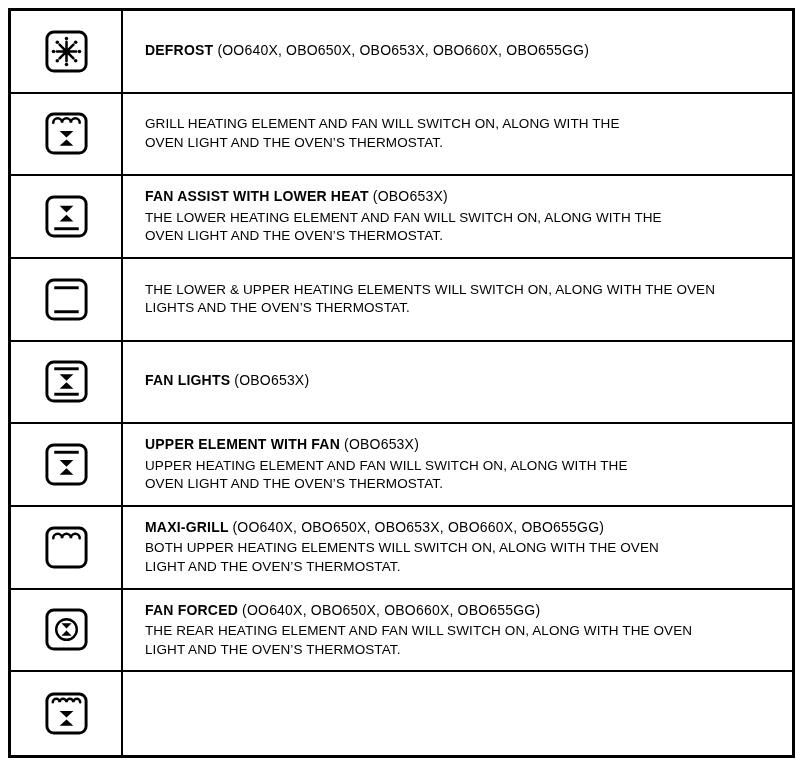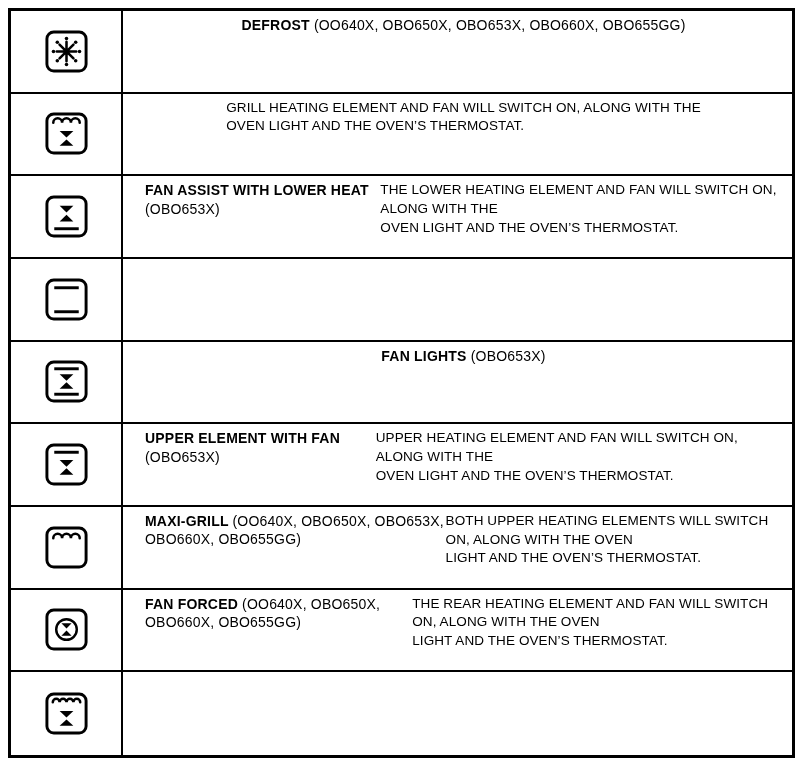--- a/index.html
+++ b/index.html
@@ -32,21 +32,21 @@
     flex: 0 0 110px;
     width: 110px;
     border-right: 2.5px solid #000;
     display: flex;
     align-items: center;
     justify-content: center;
   }
   .cell-text {
     flex: 1;
     display: flex;
-    flex-direction: row;
+    flex-direction: column;
     justify-content: center;
     padding: 5px 10px 5px 22px;
     min-width: 0;
   }
   .title-line {
     font-size: 14px;
     font-weight: bold;
     letter-spacing: 0.2px;
     margin-bottom: 3px;
     line-height: 1.3;
@@ -124,20 +124,22 @@
 
     <div class="row">
       <div class="cell-icon">
         <svg class="oven-icon" width="47" height="47" viewBox="0 0 48 48">
           <rect class="frame" x="4" y="4" width="40" height="40" rx="7"></rect>
           <path class="bar" d="M11.5 12 H36.5"></path>
           <path class="bar" d="M11.5 36.5 H36.5"></path>
         </svg>
       </div>
       <div class="cell-text">
+        <div class="desc">THE LOWER &amp; UPPER HEATING ELEMENTS WILL SWITCH ON, ALONG WITH THE OVEN
+LIGHTS AND THE OVEN’S THERMOSTAT.</div>
       </div>
     </div>
 
     <div class="row">
       <div class="cell-icon">
         <svg class="oven-icon" width="47" height="47" viewBox="0 0 48 48">
           <rect class="frame" x="4" y="4" width="40" height="40" rx="7"></rect>
           <path class="bar" d="M11.5 11 H36.5"></path>
           <path class="fill" d="M17 16.5 L31 16.5 L24 23.2 Z"></path>
           <path class="fill" d="M17 31.5 L31 31.5 L24 24.8 Z"></path>

